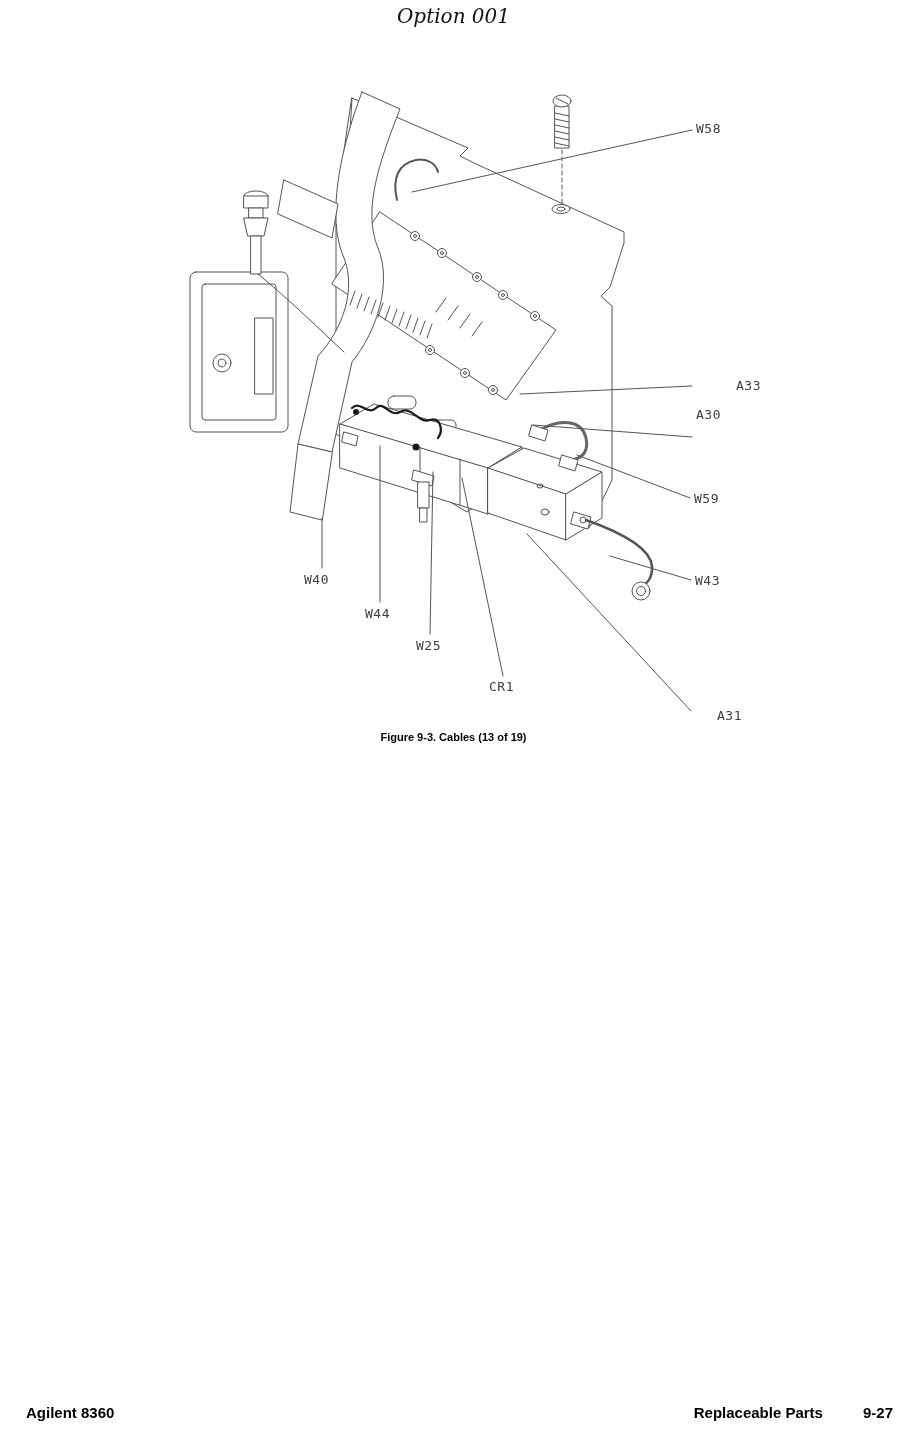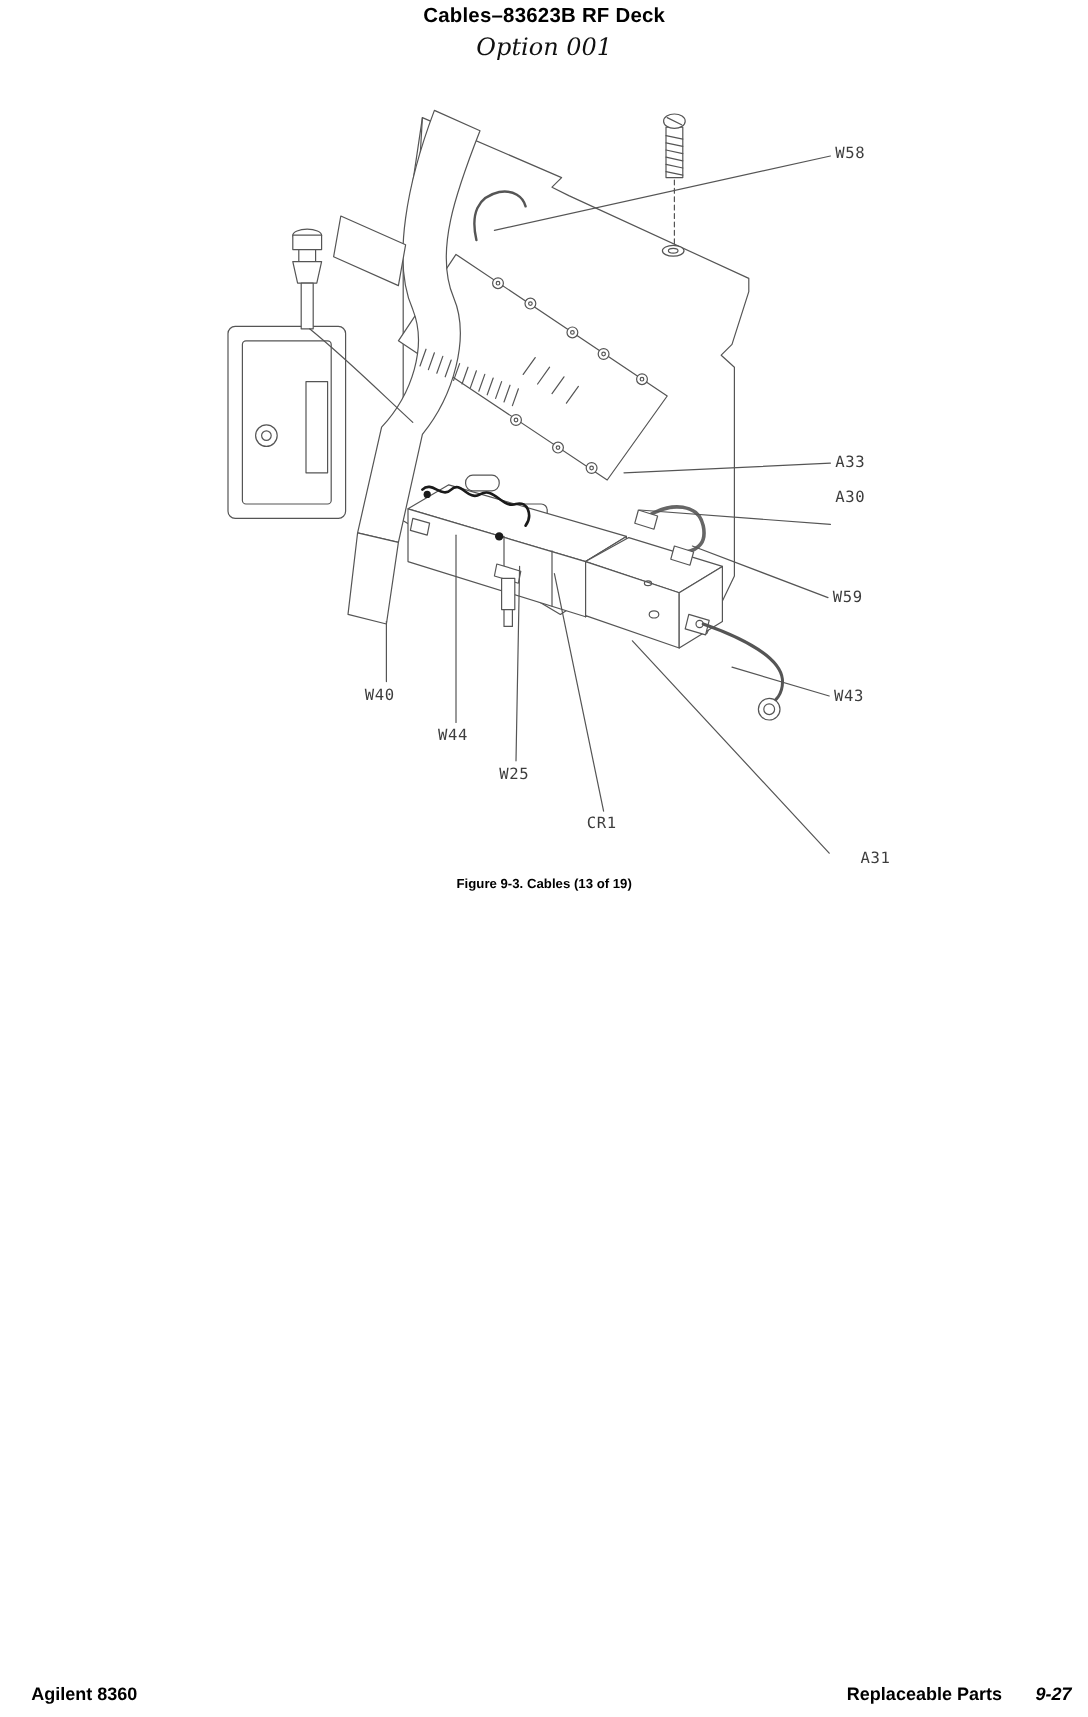--- a/index.html
+++ b/index.html
@@ -10,29 +10,28 @@
   .subtitle{font-family:"DejaVu Serif",serif;font-style:italic;font-size:20px;margin-top:4px;color:#111;}
   .figure-area{position:absolute;top:0;left:0;width:907px;height:760px;}
   svg{position:absolute;top:0;left:0;}
   .callout{position:absolute;font-family:"DejaVu Sans Mono",monospace;font-size:13px;
            color:#3d3d3d;letter-spacing:.5px;white-space:nowrap;text-align:center;}
   .caption{position:absolute;top:731px;left:0;width:100%;text-align:center;
            font-size:11px;font-weight:bold;}
   .footer{position:absolute;top:1404px;left:0;width:100%;font-size:15px;font-weight:bold;}
   .footer-left{position:absolute;left:26px;text-align:right;}
   .footer-right{position:absolute;right:14px;}
-  .footer-right .pg{margin-left:28px;font-style:italic;}
+  .footer-right .pg{margin-left:40px;}
 </style>
 </head>
 <body>
 
 <div class="page">
 
   <div class="header">
-    <div class="title">Cables–83623B RF Deck</div>
     <div class="subtitle">Option 001</div>
   </div>
 
   <div class="figure-area">
     <svg width="907" height="760" viewBox="0 0 907 760">
       <g stroke="#555" stroke-width="1" fill="none" stroke-linejoin="round" stroke-linecap="round">
 
         <g>
           <path d="M352,98 L468,148 L460,156 L474,163 L624,232 L624,243 L610,287 L601,296 L612,306 L612,480 L589,528 L497,492 L467,512 L336,434 L336,206 Z" fill="#fff"></path>
           <path d="M352,98 L346,200"></path>
@@ -153,21 +152,21 @@
           <line x1="322" y1="568" x2="322" y2="518"></line>
           <line x1="380" y1="602" x2="380" y2="446"></line>
           <line x1="430" y1="634" x2="433" y2="472"></line>
           <line x1="503" y1="676" x2="462" y2="478"></line>
           <line x1="691" y1="711" x2="527" y2="534"></line>
         </g>
       </g>
     </svg>
 
     <span class="callout" style="left:696px;top:121px">W58</span>
-    <span class="callout" style="left:696px;top:378px">A33</span>
+    <span class="callout" style="left:736px;top:378px">A33</span>
     <span class="callout" style="left:696px;top:407px">A30</span>
     <span class="callout" style="left:694px;top:491px">W59</span>
     <span class="callout" style="left:695px;top:573px">W43</span>
     <span class="callout" style="left:304px;top:572px">W40</span>
     <span class="callout" style="left:365px;top:606px">W44</span>
     <span class="callout" style="left:416px;top:638px">W25</span>
     <span class="callout" style="left:489px;top:679px">CR1</span>
     <span class="callout" style="left:717px;top:708px">A31</span>
 
     <div class="caption">Figure 9-3. Cables (13 of 19)</div>

